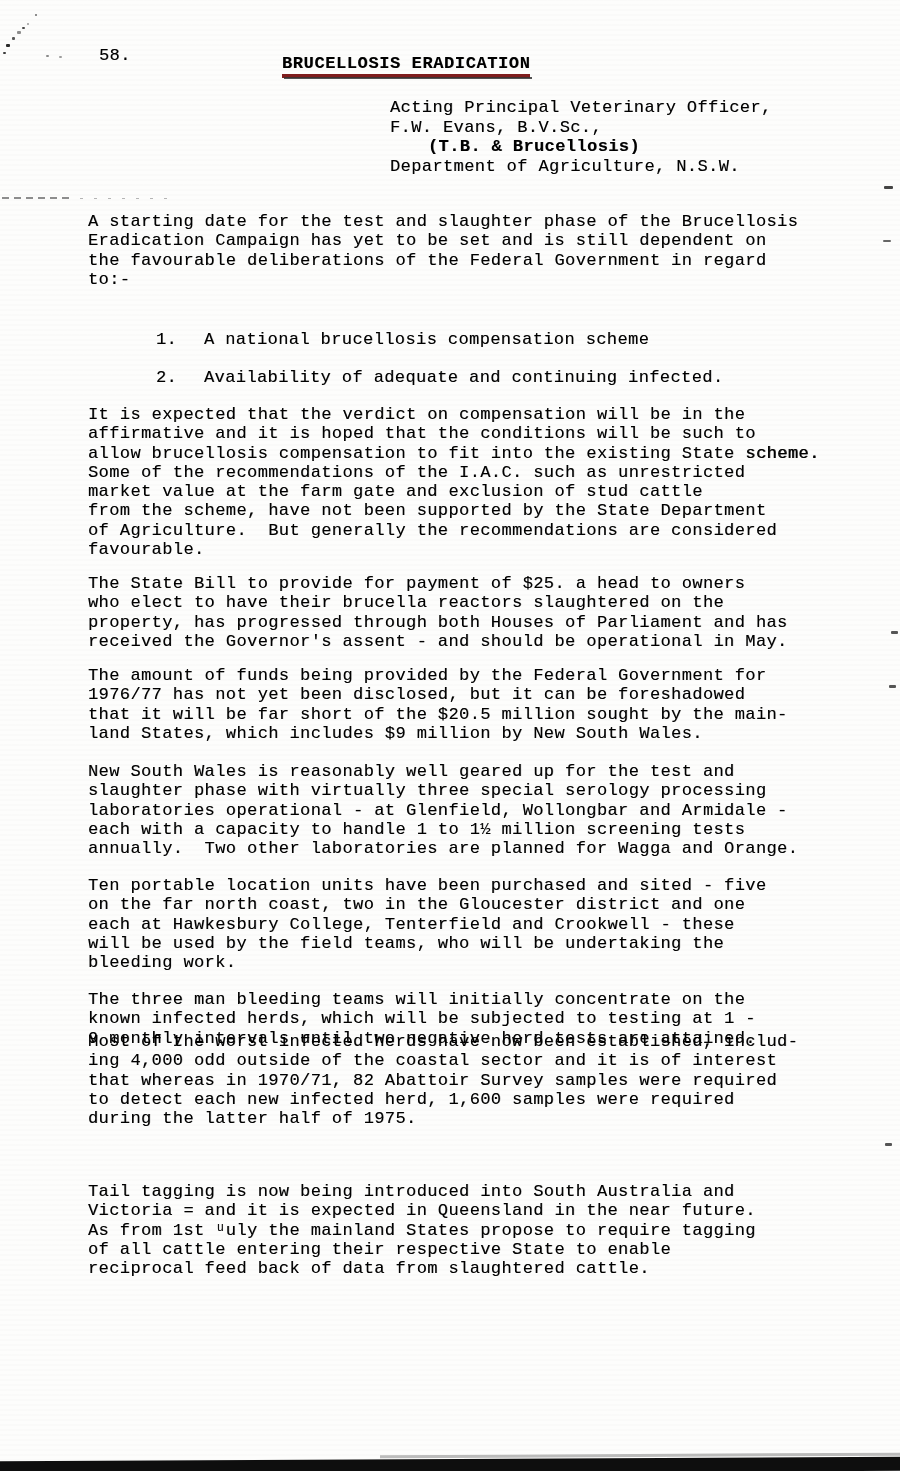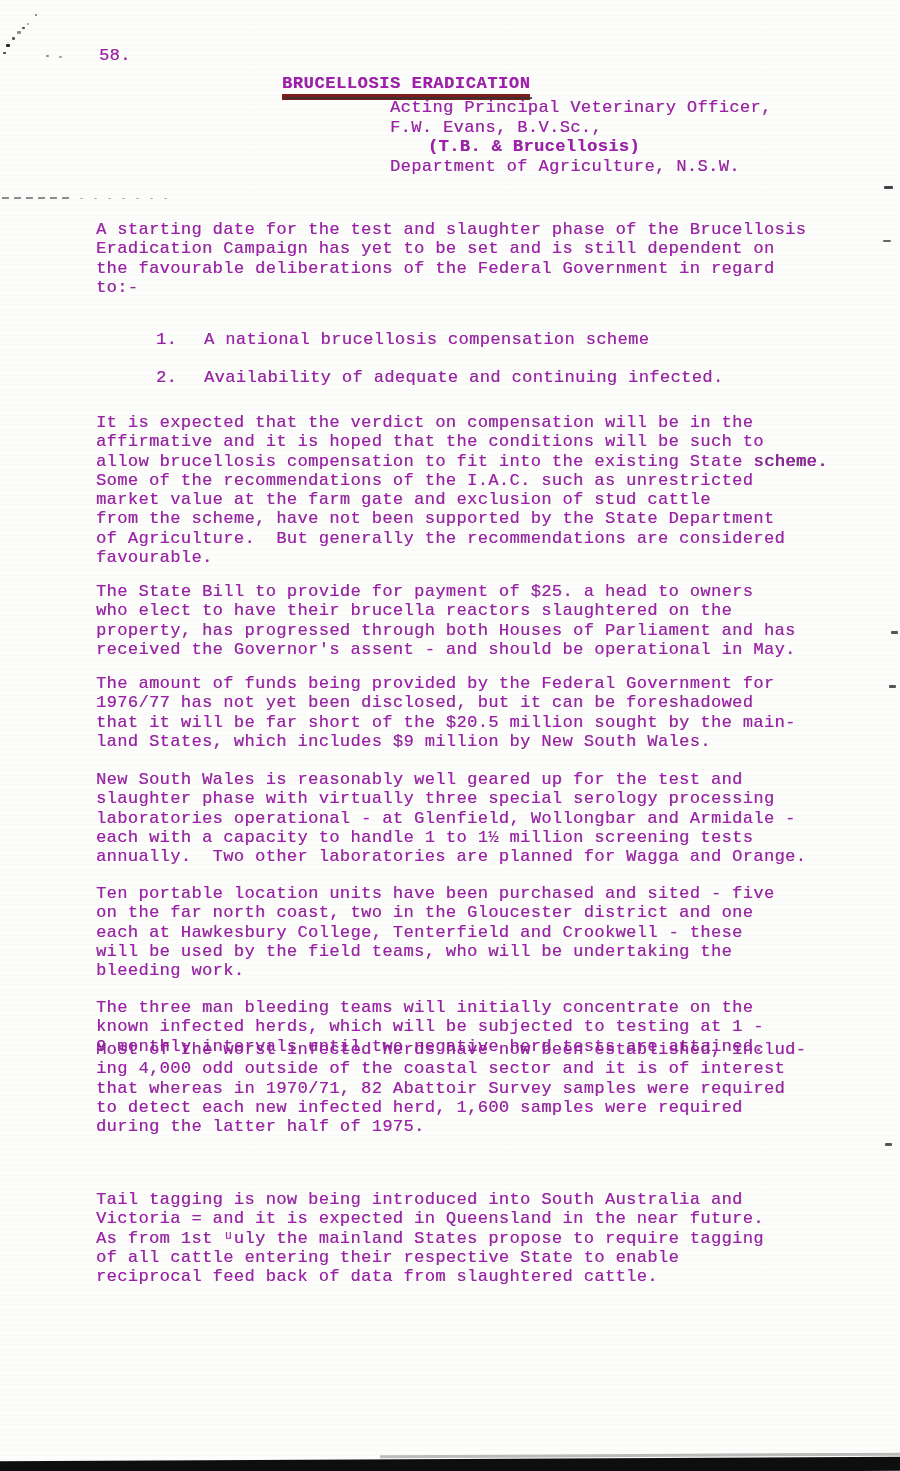--- a/index.html
+++ b/index.html
@@ -6,21 +6,21 @@
   * { box-sizing: border-box; }
 
   .page {
     position: relative;
     width: 900px;
     height: 1471px;
     margin: 0 auto;
     background: #fdfdfc;
     overflow: hidden;
     font-family: "Liberation Mono", "DejaVu Sans Mono", monospace;
-    color: #a21caf;
+    color: #000000;
   }
 
   
   .page::before {
     content: "";
     position: absolute; inset: 0;
     background:
       repeating-linear-gradient(0deg, rgba(0,0,0,0.012) 0 2px, rgba(0,0,0,0) 2px 5px);
     pointer-events: none;
   }
@@ -32,25 +32,25 @@
     text-shadow: 0.4px 0.3px 0 rgba(25,25,25,0.45);
   }
 
   .page-number {
     position: absolute;
     left: 99px; top: 46px;
   }
 
   .doc-title {
     position: absolute;
-    left: 282px; top: 74px;
+    left: 282px; top: 54px;
     font-weight: bold;
     letter-spacing: 0.6px;
     padding-bottom: 1px;
-    border-bottom: 6px solid #7f1d1d;
+    border-bottom: 4px solid #7f1d1d;
   }
   .doc-title::after {
     content: "";
     position: absolute;
     left: 2px; right: -2px; bottom: -5px;
     height: 2px;
     background: #343434;
     opacity: 0.85;
   }
 
@@ -59,21 +59,21 @@
     left: 390px; top: 98px;
     width: 430px;
     line-height: 19.6px;
   }
   .byline .indent { padding-left: 38px; font-weight: bold; }
 
   .para {
     position: absolute;
     left: 88px;
     width: 782px;
-    margin: 8px;
+    margin: 0;
     white-space: pre-wrap;
   }
   .overstruck {
     font-weight: normal;
     text-shadow: 0.8px 0.4px 0 rgba(15,15,15,0.8);
   }
 
   .list-item {
     position: absolute;
     left: 96px;

